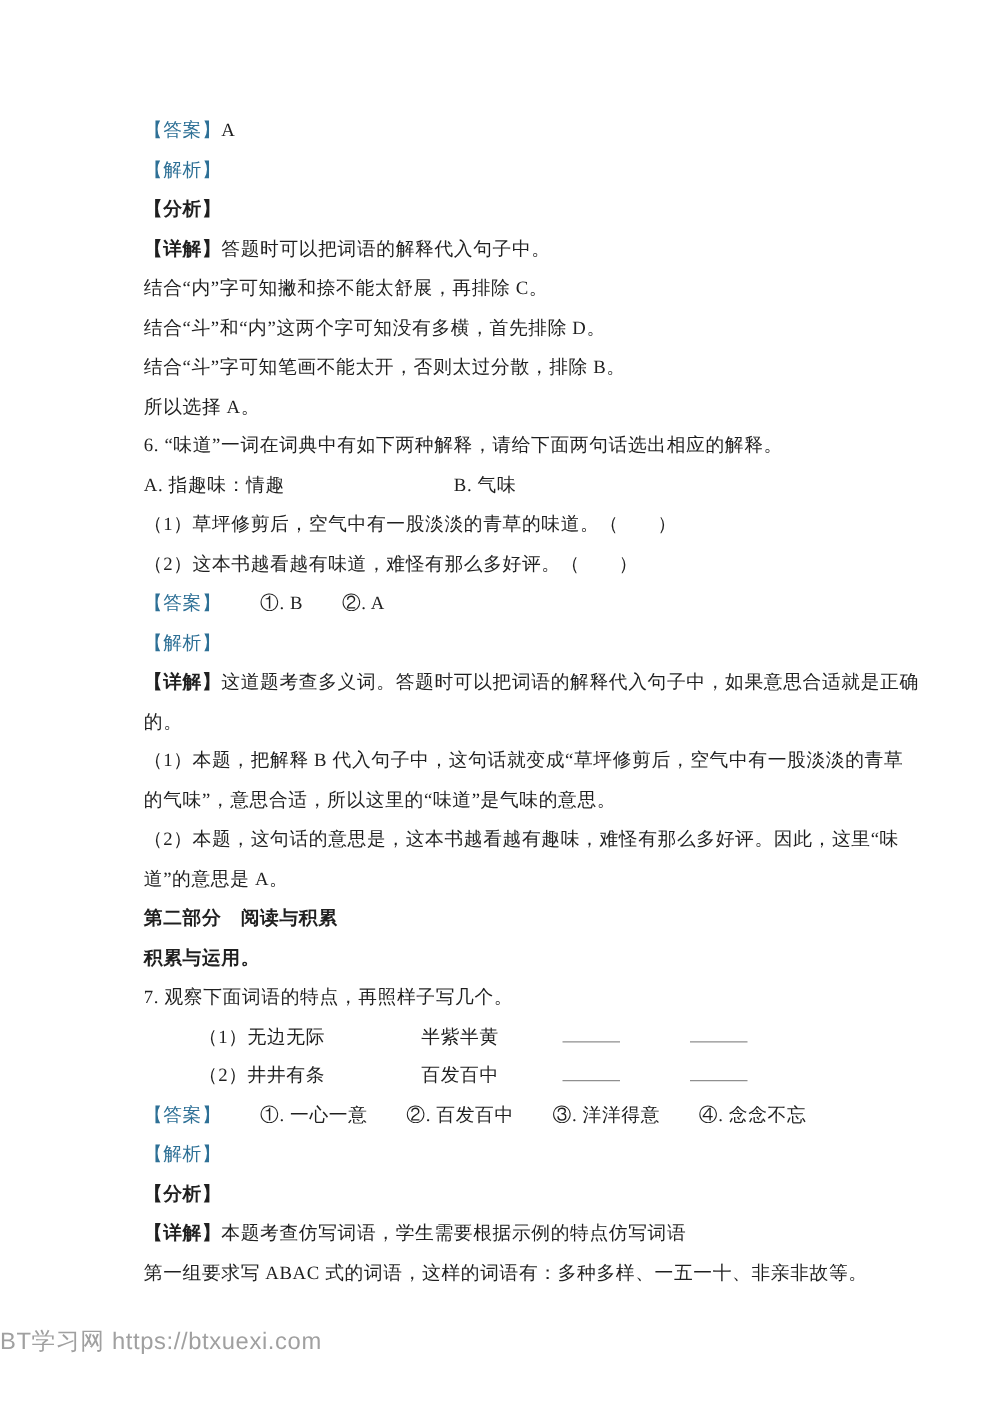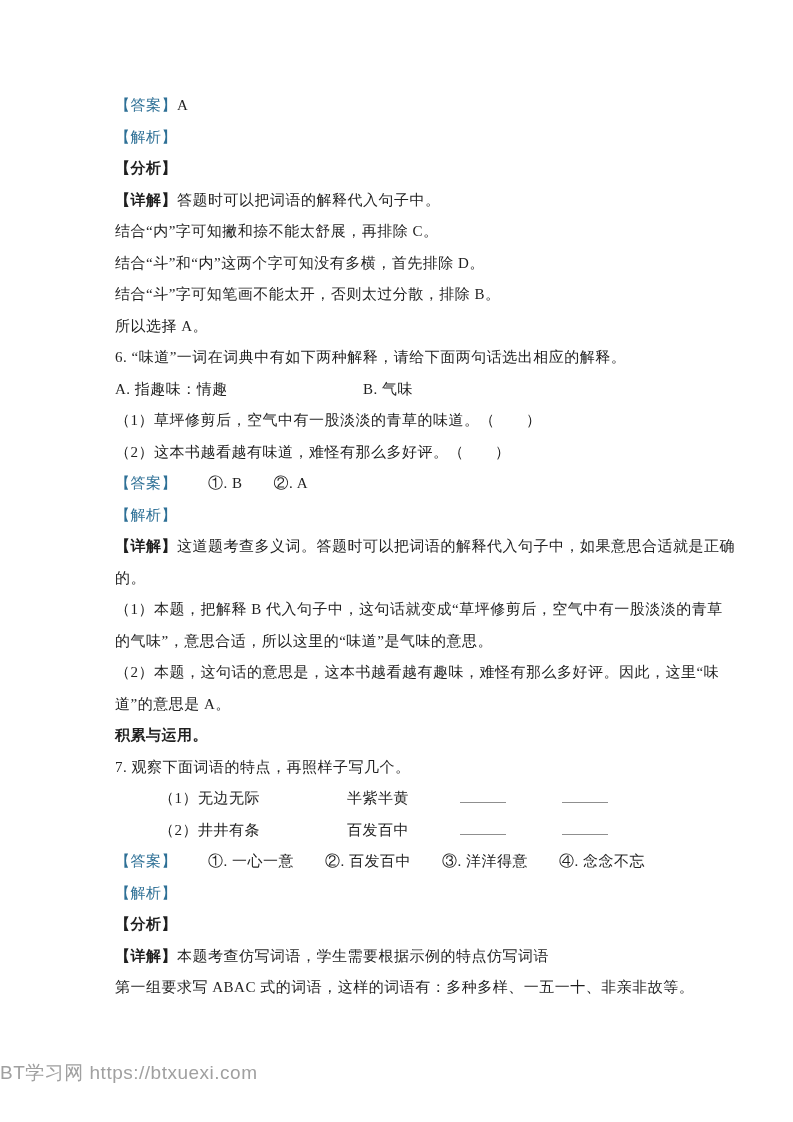--- a/index.html
+++ b/index.html
@@ -27,21 +27,21 @@
     line-height: 31.5px;
     font-size: 15px;
     white-space: pre;
     letter-spacing: 0.5px;
   }
   .blue { color: #2e7096; }
   .b { font-weight: bold; }
   
   .optA { display: inline-block; width: 248px; }
   .c1 { display: inline-block; width: 178px; margin-left: 44px; }
-  .c2 { display: inline-block; width: 113px; margin-left: 10px; }
+  .c2 { display: inline-block; width: 113px; }
   .blank {
     display: inline-block;
     width: 46px;
     height: 13px;
     border-bottom: 1px solid #8f8f8f;
     vertical-align: baseline;
   }
   .gapb { display: inline-block; width: 56px; }
   #footer {
     position: absolute;
@@ -73,20 +73,21 @@
       <div class="line"><span>（1）草坪修剪后，空气中有一股淡淡的青草的味道。（　　）</span></div>
       <div class="line"><span>（2）这本书越看越有味道，难怪有那么多好评。（　　）</span></div>
       <div class="line"><span class="blue">【答案】</span><span>　　①. B　　②. A</span></div>
       <div class="line"><span class="blue">【解析】</span></div>
       <div class="line"><span class="b">【详解】</span><span>这道题考查多义词。答题时可以把词语的解释代入句子中，如果意思合适就是正确</span></div>
       <div class="line"><span>的。</span></div>
       <div class="line"><span>（1）本题，把解释 B 代入句子中，这句话就变成“草坪修剪后，空气中有一股淡淡的青草</span></div>
       <div class="line"><span>的气味”，意思合适，所以这里的“味道”是气味的意思。</span></div>
       <div class="line"><span>（2）本题，这句话的意思是，这本书越看越有趣味，难怪有那么多好评。因此，这里“味</span></div>
       <div class="line"><span>道”的意思是 A。</span></div>
+      <div class="line"><span class="b">第二部分　阅读与积累</span></div>
       <div class="line"><span class="b">积累与运用。</span></div>
       <div class="line"><span>7. 观察下面词语的特点，再照样子写几个。</span></div>
       <div class="line"><span class="c1">（1）无边无际</span><span class="c2">半紫半黄</span><span class="blank"></span><span class="gapb"></span><span class="blank"></span></div>
       <div class="line"><span class="c1">（2）井井有条</span><span class="c2">百发百中</span><span class="blank"></span><span class="gapb"></span><span class="blank"></span></div>
       <div class="line"><span class="blue">【答案】</span><span>　　①. 一心一意　　②. 百发百中　　③. 洋洋得意　　④. 念念不忘</span></div>
       <div class="line"><span class="blue">【解析】</span></div>
       <div class="line"><span class="b">【分析】</span></div>
       <div class="line"><span class="b">【详解】</span><span>本题考查仿写词语，学生需要根据示例的特点仿写词语</span></div>
       <div class="line"><span>第一组要求写 ABAC 式的词语，这样的词语有：多种多样、一五一十、非亲非故等。</span></div>
     </div>

